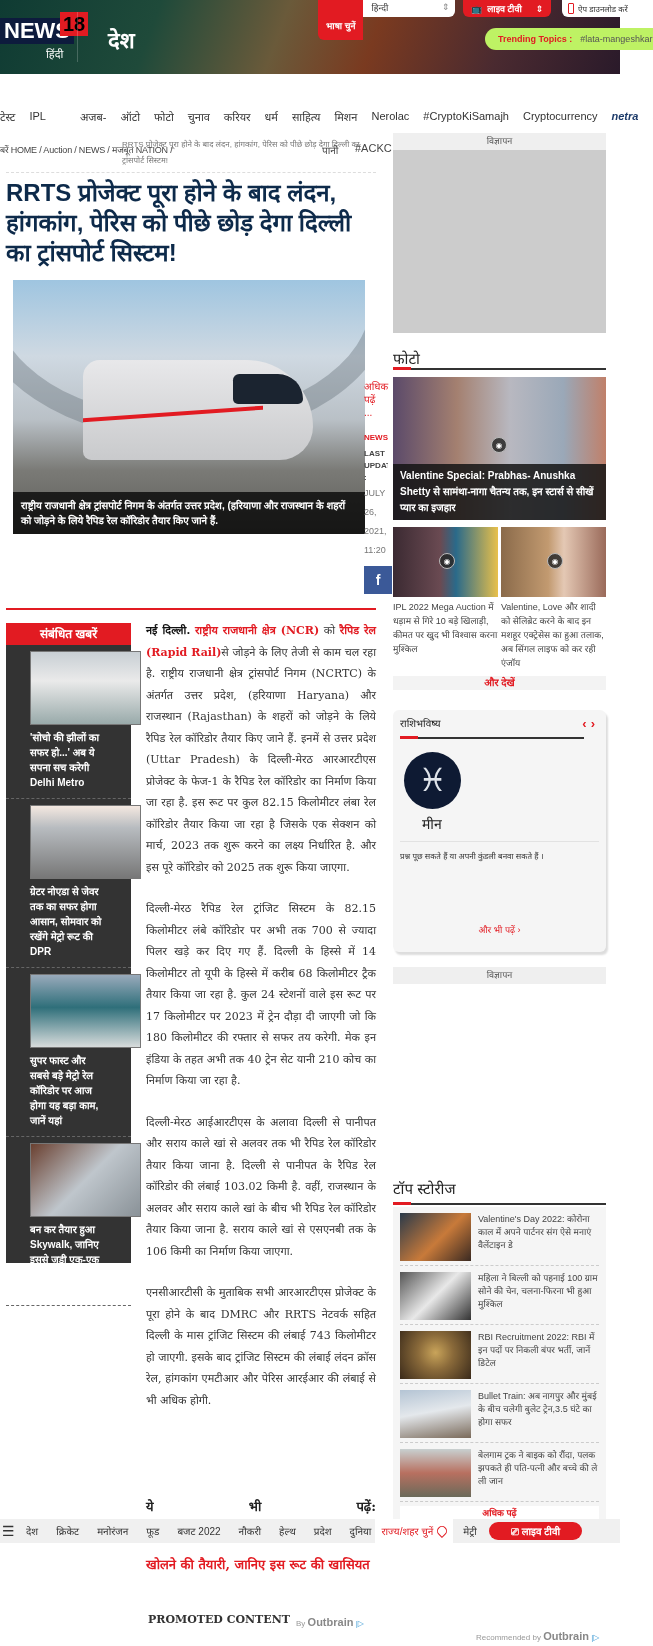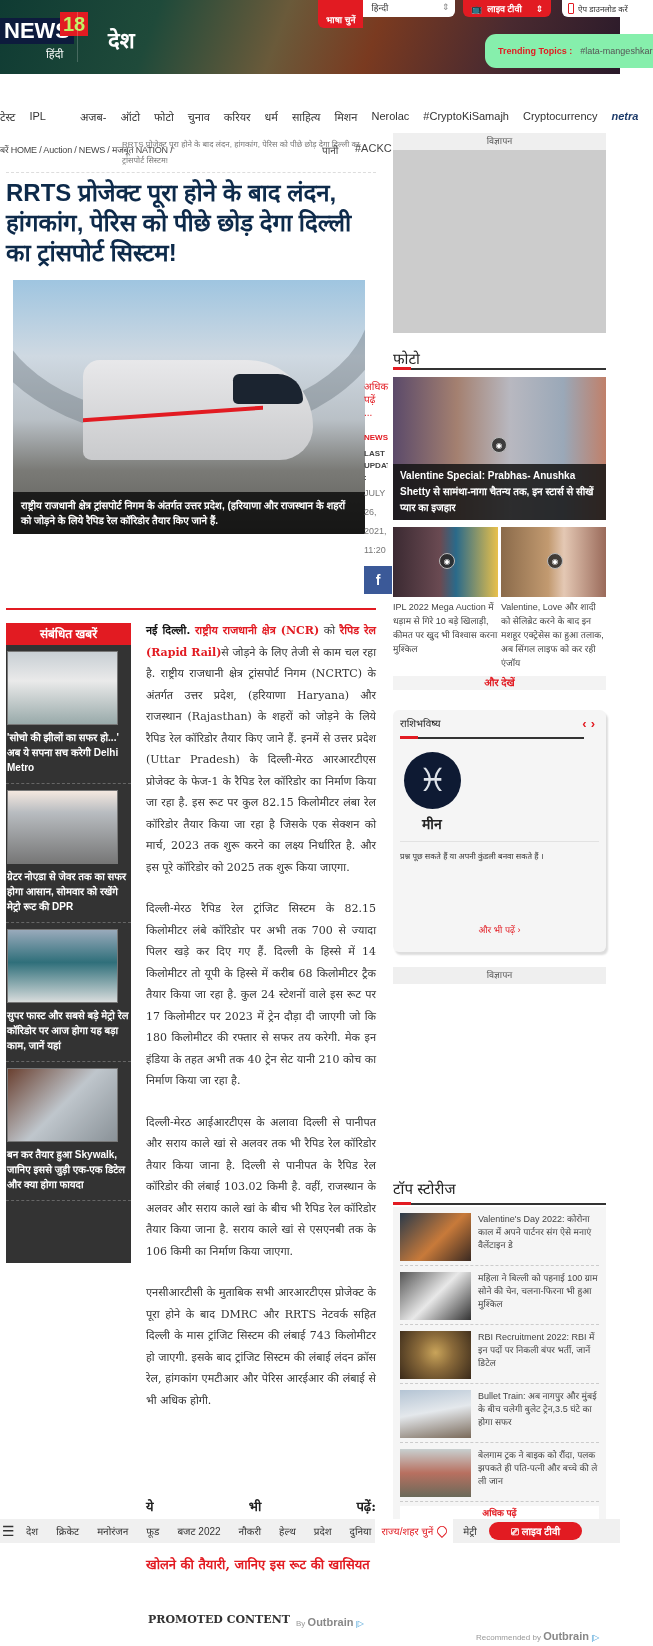--- a/index.html
+++ b/index.html
@@ -3,32 +3,32 @@
 <meta charset="utf-8">
 <style>
   * { box-sizing: border-box; margin: 0; padding: 0; }
   html, body { width: 653px; height: 1646px; overflow: hidden; background: #fff; font-family: "Liberation Sans", "DejaVu Sans", sans-serif; color: #222; position: relative; }
   .abs { position: absolute; }
 
   
   .header { left: 0; top: 0; width: 620px; height: 74px; background: linear-gradient(110deg, #0f3b33 0%, #1f4a3a 25%, #6a5a3a 45%, #7a3a20 60%, #4a2a30 80%, #2a1a2a 100%); }
   .logo { left: 0; top: 12px; width: 86px; height: 52px; }
   .logo-news { position: absolute; left: 0; top: 6px; background: #0d1b3d; color: #fff; font-weight: bold; font-size: 22px; padding: 2px 4px; line-height: 22px; font-family: "Liberation Sans", sans-serif; }
-  .logo-18 { position: absolute; left: 60px; top: 0; background: #e21b22; color: #bef264; font-weight: bold; font-size: 20px; padding: 1px 3px; line-height: 22px; }
+  .logo-18 { position: absolute; left: 60px; top: 0; background: #e21b22; color: #000000; font-weight: bold; font-size: 20px; padding: 1px 3px; line-height: 22px; }
   .logo-hindi { position: absolute; left: 46px; top: 34px; color: #fff; font-size: 11px; }
   .logo-divider { left: 77px; top: 12px; width: 1px; height: 50px; background: rgba(255,255,255,0.2); }
   .section-title { left: 108px; top: 24px; color: #fff; font-size: 22px; font-weight: bold; }
   .lang-group { left: 318px; top: 0; height: 17px; display: flex; }
-  .lang-label { background: #e21b22; color: #fff; font-size: 9px; padding: 14px 8px; border-radius: 0 0 0 6px; font-weight: bold; line-height: 13px; }
+  .lang-label { background: #e21b22; color: #fff; font-size: 9px; padding: 20px 8px; border-radius: 0 0 0 6px; font-weight: bold; line-height: 13px; }
   .lang-select { background: #fff; color: #333; font-size: 9px; width: 92px; padding: 2px 8px; border-radius: 0 0 6px 0; position: relative; line-height: 13px; }
   .lang-select .chev { position: absolute; right: 6px; top: 1px; color: #888; font-size: 9px; }
   .livetv-btn { left: 463px; top: 0; width: 88px; height: 17px; background: #e21b22; color: #fff; font-size: 9px; border-radius: 0 0 6px 6px; padding: 2px 8px; display: flex; align-items: center; gap: 5px; font-weight: bold; }
   .app-btn { left: 562px; top: 0; width: 91px; height: 17px; background: #fff; color: #333; font-size: 8px; border-radius: 0 0 0 6px; padding: 2px 6px; display: flex; align-items: center; gap: 4px; }
   .app-btn .phone { width: 6px; height: 11px; border: 1.5px solid #e21b22; border-radius: 1px; }
-  .trending { left: 485px; top: 34px; width: 168px; height: 34px; background: #86efac; border-radius: 11px 0 0 11px; display: flex; align-items: center; padding-left: 13px; gap: 8px; font-size: 9px; white-space: nowrap; overflow: hidden; }
+  .trending { left: 485px; top: 28px; width: 168px; height: 22px; background: #bef264; border-radius: 11px 0 0 11px; display: flex; align-items: center; padding-left: 13px; gap: 8px; font-size: 9px; white-space: nowrap; overflow: hidden; }
   .trending-label { color: #e21b22; font-weight: bold; }
   .trending-value { color: #555; }
 
   
   .nav { left: 0; top: 103px; width: 653px; height: 26px; display: flex; align-items: center; gap: 0; font-size: 11px; color: #333; white-space: nowrap; overflow: hidden; }
   .nav span { margin-right: 14px; }
   .nav .netra { font-weight: bold; color: #1d3b6a; font-style: italic; }
   .nav .netra b { color: #4da3d8; font-weight: normal; font-size: 8px; font-style: normal; }
 
   
@@ -55,21 +55,21 @@
   .meta-side { left: 364px; top: 432px; width: 30px; font-size: 8px; line-height: 12px; color: #444; }
   .meta-side .news { color: #e21b22; font-weight: bold; }
   .meta-side .date { color: #777; }
   .fb-btn { left: 364px; top: 566px; width: 28px; height: 28px; background: #3b5998; color: #fff; font-size: 14px; font-weight: bold; display: flex; align-items: center; justify-content: center; }
 
   .red-rule { left: 6px; top: 608px; width: 370px; height: 2px; background: #e21b22; }
 
   
   .related { left: 6px; top: 623px; width: 125px; height: 640px; background: #333; }
   .related-head { background: #e21b22; color: #fff; text-align: center; font-weight: bold; font-size: 12px; height: 22px; line-height: 22px; }
-  .related-item { padding: 6px 1px 8px; border-bottom: 1px dashed #666; margin: 0 0px; }
+  .related-item { padding: 6px 24px 8px; border-bottom: 1px dashed #666; margin: 0 0px; }
   .related-thumb { width: 111px; height: 74px; background: #8a9aa6; border: 1px solid #777; position: relative; overflow: hidden; }
   .related-title { color: #fff; font-size: 10px; line-height: 15px; font-weight: bold; margin-top: 5px; }
 
   
   .article { left: 146px; top: 620px; width: 230px; font-family: "DejaVu Serif", "Liberation Serif", serif; font-size: 11px; line-height: 21.5px; color: #333; text-align: justify; }
   .article p { margin-bottom: 20px; }
   .article .lead { font-weight: bold; color: #111; }
   .article .red { color: #e21b22; font-weight: bold; }
   .ye-bhi { left: 146px; top: 1497px; width: 230px; display: flex; justify-content: space-between; font-family: "DejaVu Serif", serif; font-weight: bold; font-size: 13px; color: #222; }
   .red-link { left: 146px; top: 1555px; width: 230px; font-family: "DejaVu Serif", serif; font-weight: bold; font-size: 13px; line-height: 20px; color: #e21b22; text-align: justify; }
@@ -95,21 +95,21 @@
   .photo-small.b { left: 501px; background: linear-gradient(90deg, #8a6a4a 0%, #c29a70 45%, #e4c8b4 60%, #9a6a5a 100%); }
   .photo-small-cap { top: 600px; width: 105px; font-size: 9px; line-height: 14px; color: #444; }
   .more-photos { left: 393px; top: 676px; width: 213px; height: 14px; background: #f3f3f3; text-align: center; font-size: 10px; color: #e21b22; font-weight: bold; line-height: 14px; }
 
   .rashi { left: 393px; top: 710px; width: 213px; height: 242px; background: #f5f5f5; border-radius: 6px; box-shadow: 2px 3px 2px #ddd; padding: 6px 7px; }
   .rashi-head { font-size: 10px; color: #222; display: flex; justify-content: space-between; }
   .rashi-arrows { color: #e21b22; font-weight: bold; font-size: 13px; letter-spacing: 4px; }
   .rashi .rule { margin-top: 6px; width: 184px; }
   .rashi-icon { width: 57px; height: 57px; border-radius: 50%; background: #0e1a33; margin: 13px 0 0 4px; position: relative; }
   .rashi-icon::before { content: "♓"; position: absolute; left: 0; top: 0; width: 100%; height: 100%; color: #dfe4ea; font-size: 32px; text-align: center; line-height: 57px; }
-  .rashi-name { font-size: 14px; margin: 5px 0 0 22px; color: #222; font-weight: bold; }
+  .rashi-name { font-size: 14px; margin: 5px 0 0 22px; color: #222; }
   .rashi-div { border-top: 1px solid #e2e2e2; margin-top: 8px; }
   .rashi-text { font-size: 8px; color: #333; margin-top: 8px; }
   .rashi-more { text-align: center; font-size: 9px; color: #e21b22; margin-top: 62px; }
   .ad-label2 { left: 393px; top: 967px; width: 213px; height: 17px; background: #efefef; font-size: 9px; color: #555; text-align: center; line-height: 17px; }
 
   .top-h { left: 393px; top: 1178px; }
   .top-rule { left: 393px; top: 1201px; width: 213px; }
   .top-list { left: 393px; top: 1207px; width: 213px; background: #f5f5f5; padding: 0 7px; }
   .top-item { display: flex; gap: 7px; padding: 6px 0; border-bottom: 1px dashed #ccc; height: 59px; }
   .top-thumb { width: 71px; height: 48px; flex-shrink: 0; }

